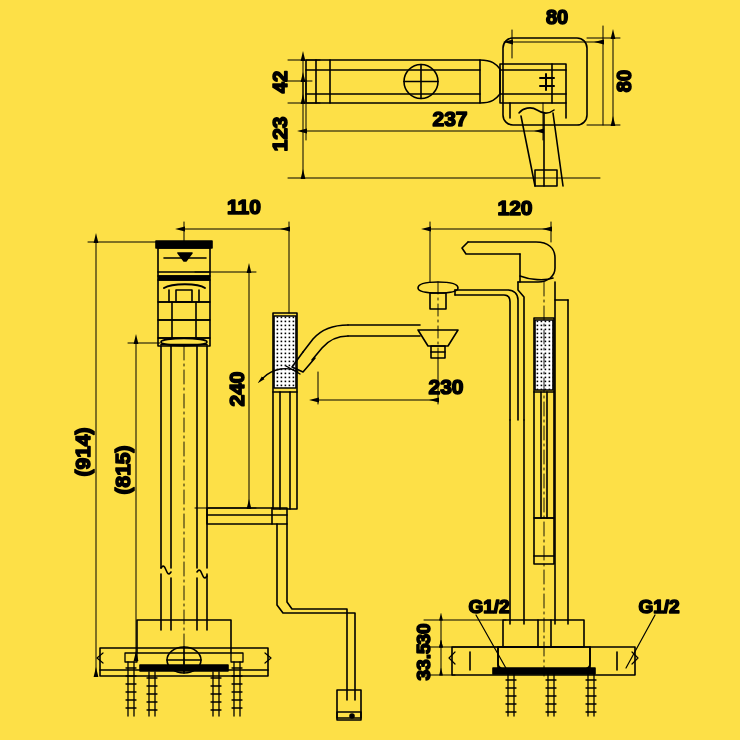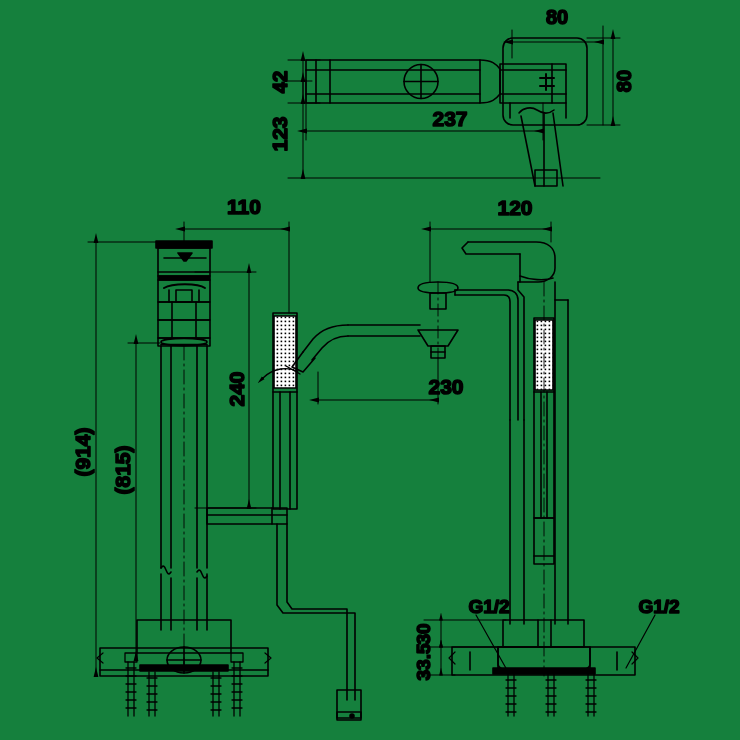--- a/index.html
+++ b/index.html
@@ -1,18 +1,18 @@
 <!DOCTYPE html>
 <html><head>
 <meta charset="utf-8">
 <style>
   html,body{margin:0;padding:0;background:#ffffff;}
   body{width:740px;height:740px;overflow:hidden;
        font-family:"Liberation Sans","DejaVu Sans",sans-serif;}
-  #sheet{position:relative;width:740px;height:740px;background:#15803d;}
+  #sheet{position:relative;width:740px;height:740px;background:#fde047;}
   #sheet svg{display:block;}
   .dimtxt{font-family:"Liberation Sans","DejaVu Sans",sans-serif;
           font-weight:bold;fill:#000000;}
 </style>
 </head>
 <body>
 
 <div id="sheet">
 <svg width="740" height="740" viewBox="0 0 740 740" shape-rendering="geometricPrecision">
   <defs>

